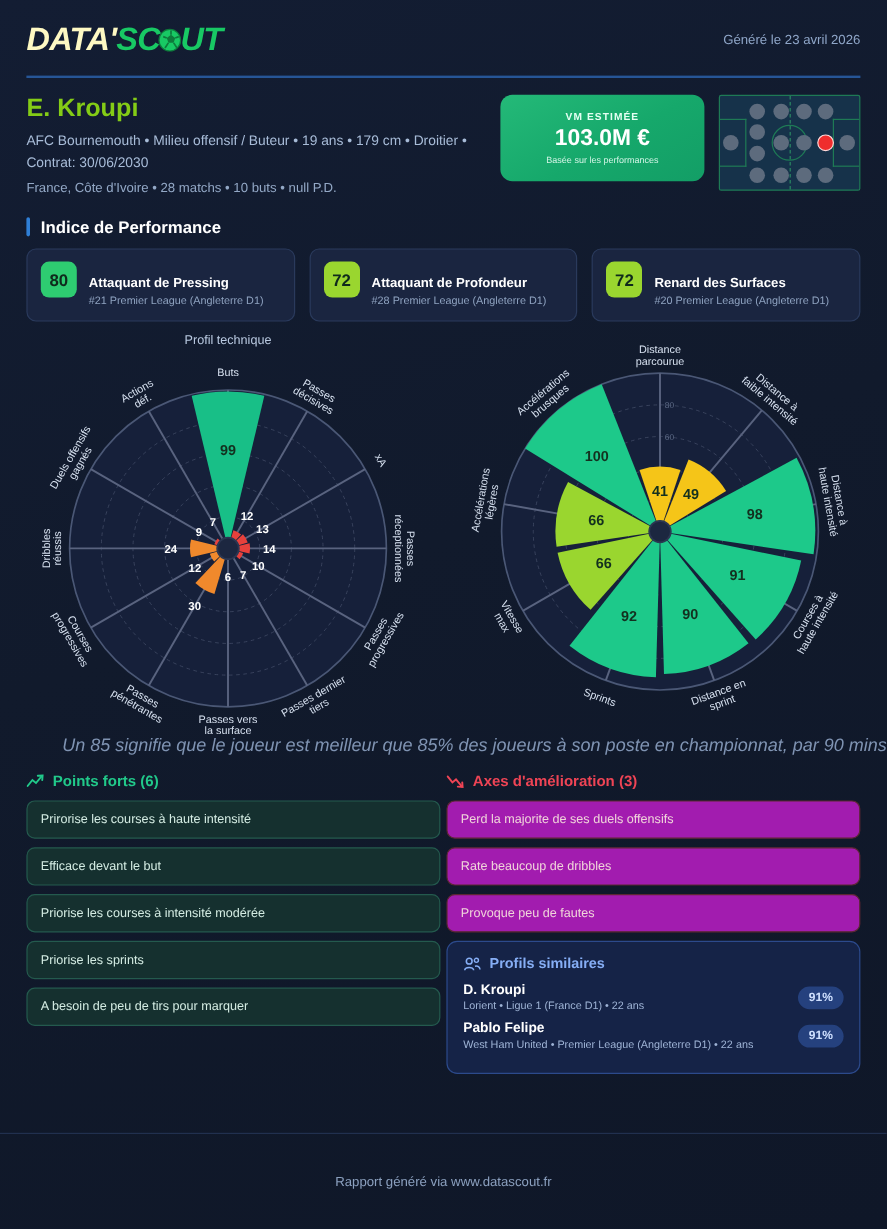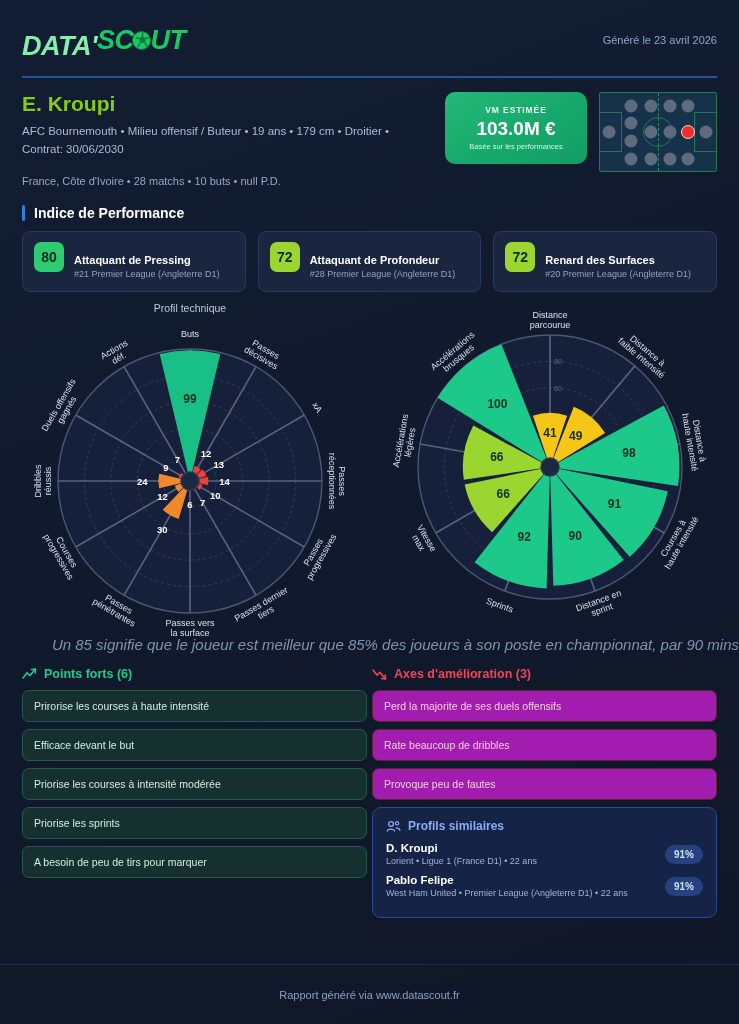--- a/index.html
+++ b/index.html
@@ -12,37 +12,37 @@
   body {
     background: linear-gradient(160deg,#131d33 0%,#111a2c 45%,#0f1728 100%);
     position: relative;
   }
 
   
   .topbar { display:flex; align-items:center; justify-content:space-between;
             padding: 18px 22px 10px 22px; }
   .logo { display:flex; align-items:center; font-style: italic; font-weight: 900;
           font-size: 27px; letter-spacing: -0.5px; }
-  .logo .blue { color:#86efac;margin-top:13px; }
+  .logo .blue { color:#fef9c3; }
   .logo .green { color:#18c964; }
   .ball { display:inline-block; width:19px; height:19px; border-radius:50%;
           background:#18c964; position:relative; margin:0 -1px; vertical-align:-2px;
           border:1.5px solid #0e7a3c; }
   .ball svg { position:absolute; left:0; top:0; }
   .gen-date { color:#8fa6c8; font-size:11px; }
   .rule { height:2px; background:#2a5fa8; margin:4px 22px 0 22px; opacity:.85; }
 
   
   .player-wrap { display:flex; justify-content:space-between; align-items:flex-start;
                  padding: 14px 22px 0 22px; gap:12px; }
   .pname { color:#84cc16; font-size:21px; font-weight:bold; margin-bottom:7px; }
   .pmeta { color:#a8bcd8; font-size:11.5px; line-height:1.55; max-width:430px; }
-  .pmeta2 { color:#93a8c6; font-size:11px; margin-top:16px; }
-
-  .vm-card { width:142px; min-height:72px; border-radius:10px;
+  .pmeta2 { color:#93a8c6; font-size:11px; margin-top:5px; }
+
+  .vm-card { width:170px; min-height:72px; border-radius:10px;
              background: linear-gradient(150deg,#24b978 0%,#16a86b 55%,#139e66 100%);
              display:flex; flex-direction:column; align-items:center; justify-content:center;
              padding:9px 6px; flex:none; }
   .vm-label { color:#e4fff2; font-size:8.5px; font-weight:bold; letter-spacing:.9px; }
   .vm-value { color:#ffffff; font-size:19px; font-weight:bold; margin:3px 0 2px 0; }
   .vm-sub { color:#d3f5e6; font-size:7.5px; }
 
   .pitch { width:118px; height:80px; border:1.5px solid #1e7a55; border-radius:2px;
            background:#16324a; position:relative; flex:none; }
   .pitch .mid { position:absolute; left:50%; top:0; bottom:0; width:0;
@@ -94,21 +94,21 @@
               padding:11px 13px; margin-top:7px; }
   .sim-head { display:flex; align-items:center; gap:7px; color:#86aef5;
               font-size:12px; font-weight:bold; margin-bottom:9px; }
   .sim-row { display:flex; align-items:center; justify-content:space-between; margin-bottom:8px; }
   .sim-name { color:#ffffff; font-size:11.5px; font-weight:bold; }
   .sim-sub { color:#9fb4d6; font-size:9px; margin-top:2px; }
   .sim-pct { background:#25417e; color:#cfe0ff; border-radius:11px;
              padding:4px 9px; font-size:10px; font-weight:bold; flex:none; }
 
   
-  .footer { position:absolute; left:0; right:0; bottom:0; height:60px;
+  .footer { position:absolute; left:0; right:0; bottom:0; height:80px;
             border-top:1px solid #21304f; display:flex; align-items:center;
             justify-content:center;text-align:center; }
   .footer span { color:#8ba0bf; font-size:11px; }
 </style>
 </head>
 <body>
 
 <div class="topbar">
   <div class="logo">
     <span class="blue">DATA'</span>

